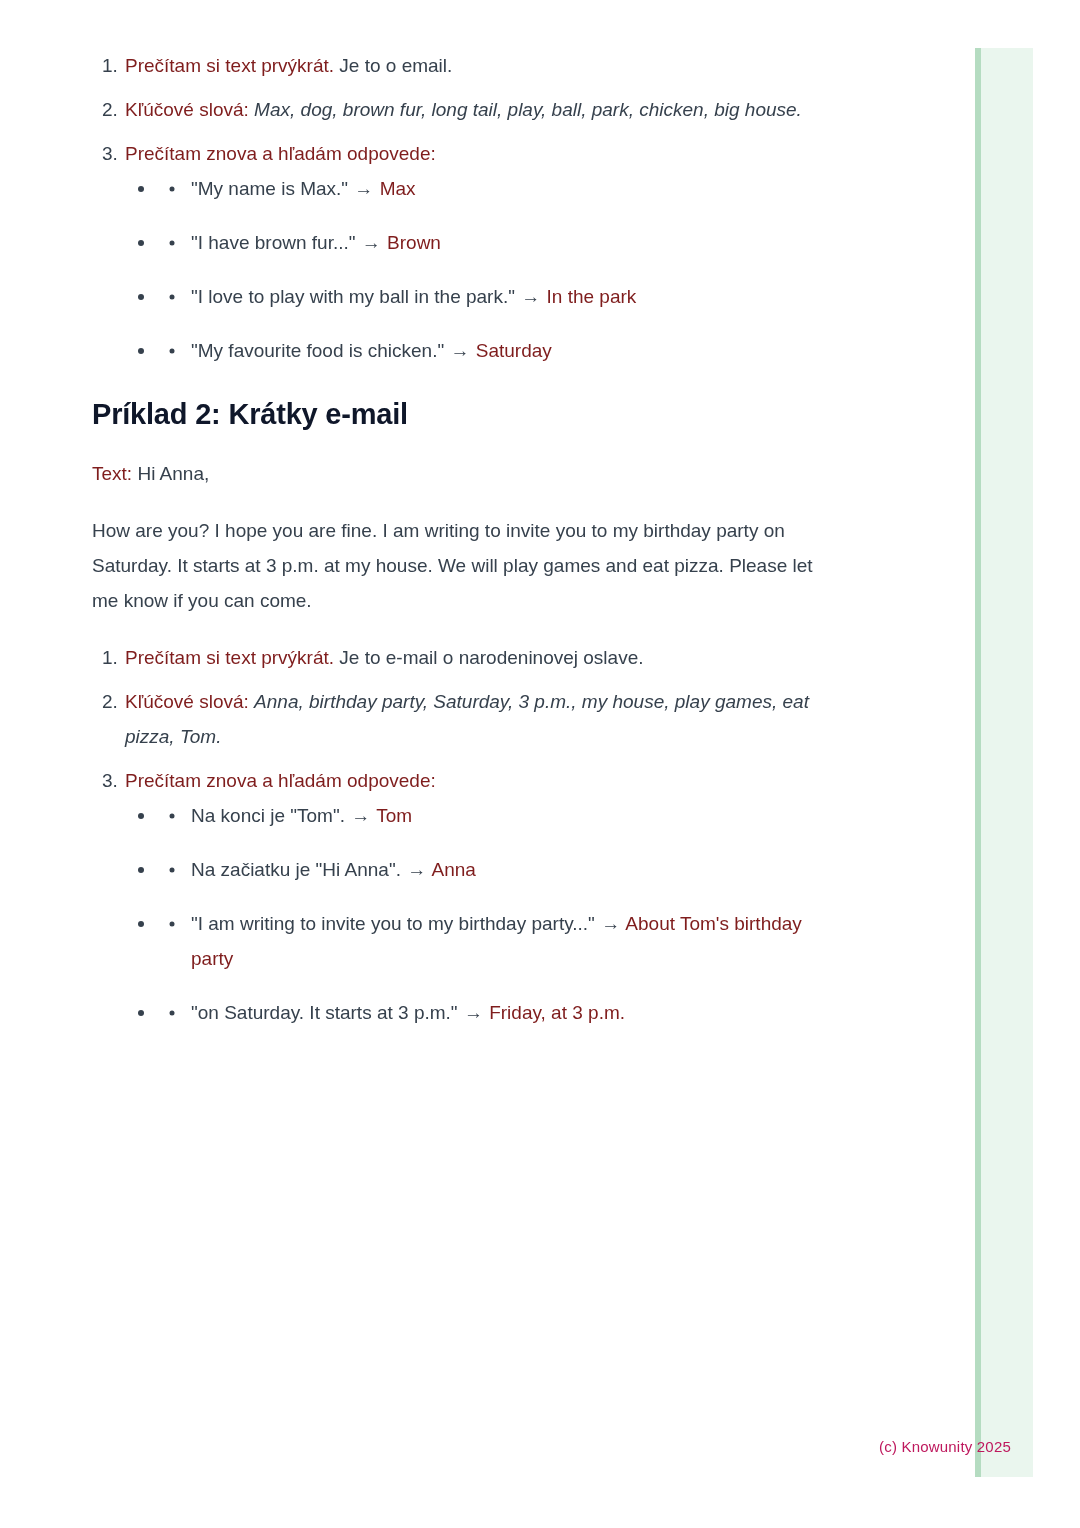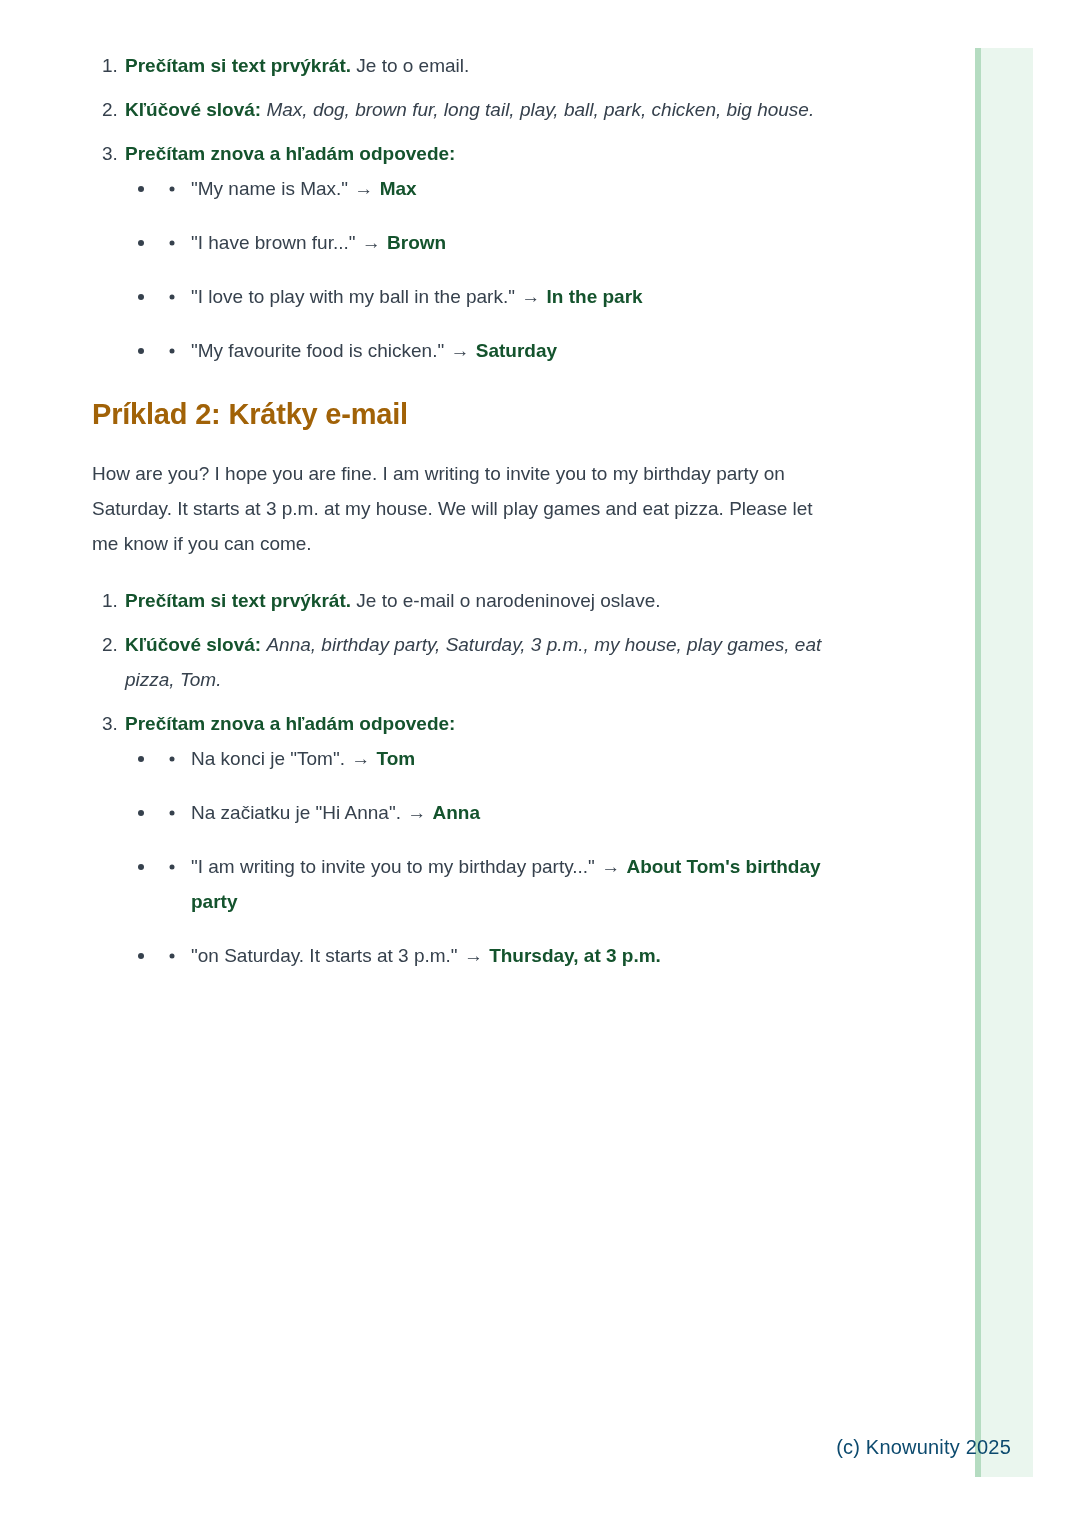--- a/index.html
+++ b/index.html
@@ -25,21 +25,21 @@
   }
   .content {
     position: absolute;
     top: 0; left: 92px;
     width: 748px;
     padding-top: 48px;
     font-size: 19px;
     line-height: 35px;
   }
   p { margin: 22px 0; }
-  strong { font-weight: 700; color: #14532d; }
+  strong { font-weight: 400; color: #7f1d1d; }
   em { font-style: italic; }
   h2 {
     margin: 28px 0 24px;
     font-size: 29px;
     line-height: 36px;
     font-weight: 700;
     letter-spacing: -0.2px;
   }
   ol.steps, ol.questions {
     margin: 22px 0;
@@ -67,23 +67,23 @@
     left: 13px; top: 15px;
     width: 6px; height: 6px;
     border-radius: 50%;
     background: #36414d;
     box-shadow: 31px 0 0 -0.5px #36414d;
   }
   .arrow { font-weight: 400; padding: 0 1px; }
   .footer {
     position: absolute;
     top: 1438px; right: 69px;
-    font-size: 20px;
+    font-size: 15px;
     line-height: 18px;
-    color: #0c4a6e;
+    color: #be185d;
     letter-spacing: 0.2px;
   }
 </style>
 </head>
 <body>
 
 <div class="page">
 
   <div class="strip"></div>
 
@@ -110,22 +110,26 @@
           <li>
             <span class="dots"></span><span>"I love to play with my ball in the park."</span> <span class="arrow">→</span> <strong>In the park</strong>
           </li>
           <li>
             <span class="dots"></span><span>"My favourite food is chicken."</span> <span class="arrow">→</span> <strong>Saturday</strong>
           </li>
         </ul>
       </li>
     </ol>
 
-    <h2 style="color:#a16207;">Príklad 2: Krátky e-mail</h2>
+    <h2 style="color:#0f172a;">Príklad 2: Krátky e-mail</h2>
 
+    <p>
+      <strong>Text:</strong>
+      <span>Hi Anna,</span>
+    </p>
 
     <p>How are you? I hope you are fine. I am writing to invite you to my birthday party on Saturday. It starts at 3 p.m. at my house. We will play games and eat pizza. Please let me know if you can come.</p>
 
 
 
 
 
     <ol class="steps">
       <li>
         <strong>Prečítam si text prvýkrát.</strong>
@@ -141,21 +145,21 @@
           <li>
             <span class="dots"></span><span>Na konci je "Tom".</span> <span class="arrow">→</span> <strong>Tom</strong>
           </li>
           <li>
             <span class="dots"></span><span>Na začiatku je "Hi Anna".</span> <span class="arrow">→</span> <strong>Anna</strong>
           </li>
           <li>
             <span class="dots"></span><span>"I am writing to invite you to my birthday party..."</span> <span class="arrow">→</span> <strong>About Tom's birthday party</strong>
           </li>
           <li>
-            <span class="dots"></span><span>"on Saturday. It starts at 3 p.m."</span> <span class="arrow">→</span> <strong>Thursday, at 3 p.m.</strong>
+            <span class="dots"></span><span>"on Saturday. It starts at 3 p.m."</span> <span class="arrow">→</span> <strong>Friday, at 3 p.m.</strong>
           </li>
         </ul>
       </li>
     </ol>
 
   </div>
 
   <div class="footer">(c) Knowunity 2025</div>
 
 </div>

